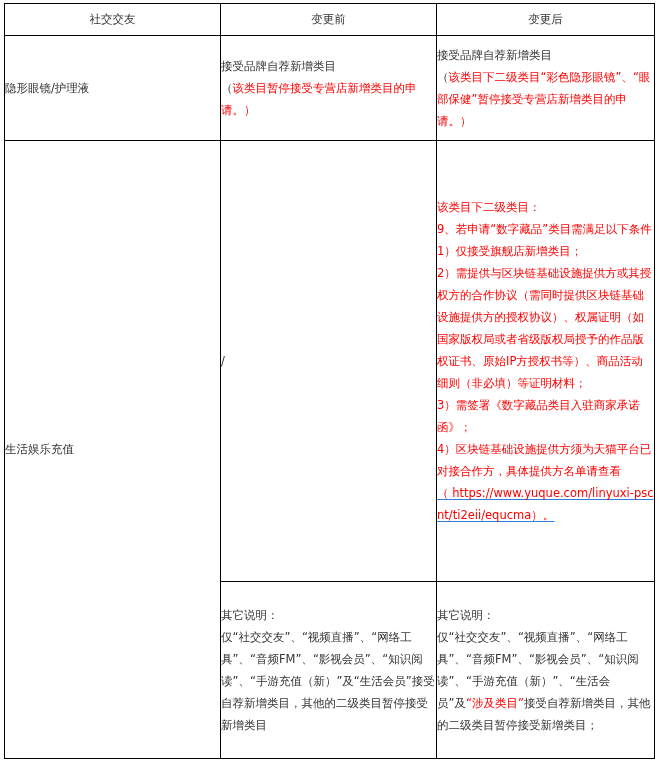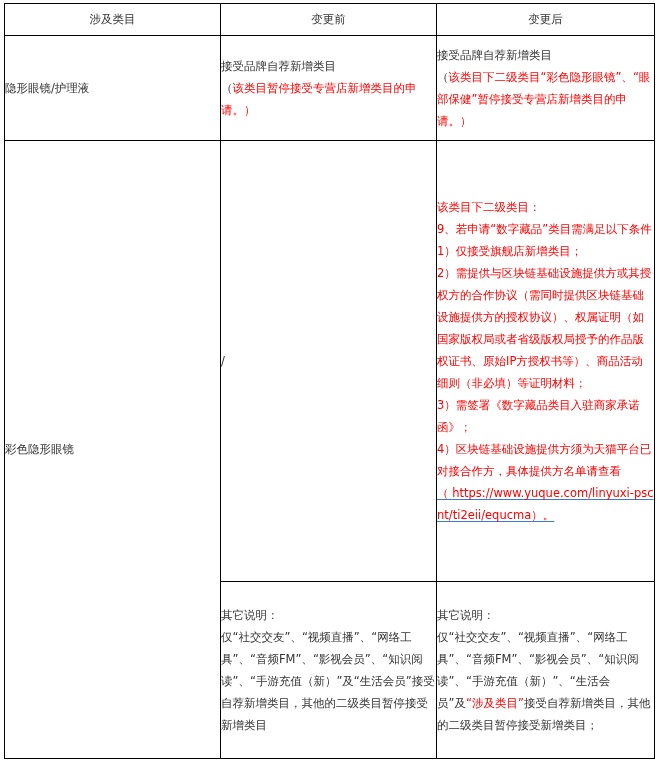--- a/index.html
+++ b/index.html
@@ -62,39 +62,39 @@
 <body>
 
 <table class="change-table">
   <colgroup>
     <col class="c1">
       <col class="c2">
       <col class="c3">
   </colgroup>
   <tbody>
       <tr>
-    <th class="hdr">涉及类目</th>
+    <th class="hdr">社交交友</th>
     <th class="hdr">变更前</th>
     <th class="hdr">变更后</th>
   </tr>
 
   <tr style="height:105px;">
     <td class="cat">隐形眼镜/护理液</td>
     <td class="body-cell">
       <span class="line gray">接受品牌自荐新增类目</span>
       <span class="gray">（</span><span class="red">该类目暂停接受专营店新增类目的申请。）</span>
     </td>
     <td class="body-cell">
       <span class="line gray">接受品牌自荐新增类目</span>
       <span class="gray">（</span><span class="red">该类目下二级类目“彩色隐形眼镜”、“眼部保健”暂停接受专营店新增类目的申请。）</span>
     </td>
   </tr>
 
   <tr style="height:441px;">
-    <td class="cat" rowspan="2">彩色隐形眼镜</td>
+    <td class="cat" rowspan="2">生活娱乐充值</td>
     <td class="body-cell">
       <span class="gray">/</span>
     </td>
     <td class="body-cell red">
       <span class="line">该类目下二级类目：</span>
       <span class="line">9、若申请“数字藏品”类目需满足以下条件</span>
       <span class="line">1）仅接受旗舰店新增类目；</span>
       <span class="line">2）需提供与区块链基础设施提供方或其授权方的合作协议（需同时提供区块链基础设施提供方的授权协议）、权属证明（如国家版权局或者省级版权局授予的作品版权证书、原始IP方授权书等）、商品活动细则（非必填）等证明材料；</span>
       <span class="line">3）需签署《数字藏品类目入驻商家承诺函》；</span>
       <span class="line">4）区块链基础设施提供方须为天猫平台已对接合作方，具体提供方名单请查看</span>

